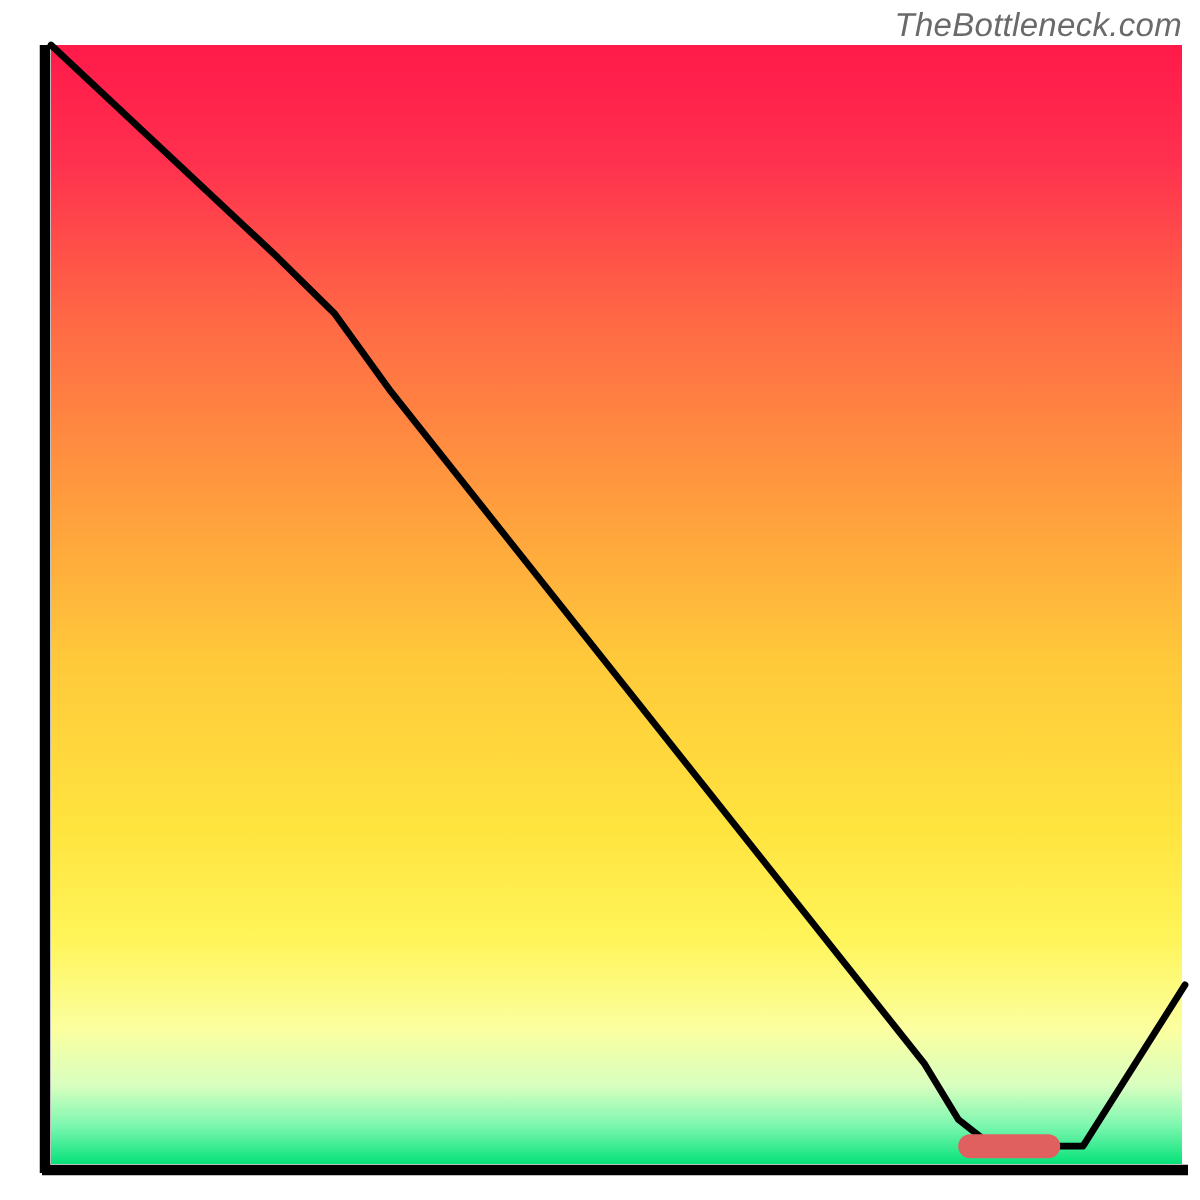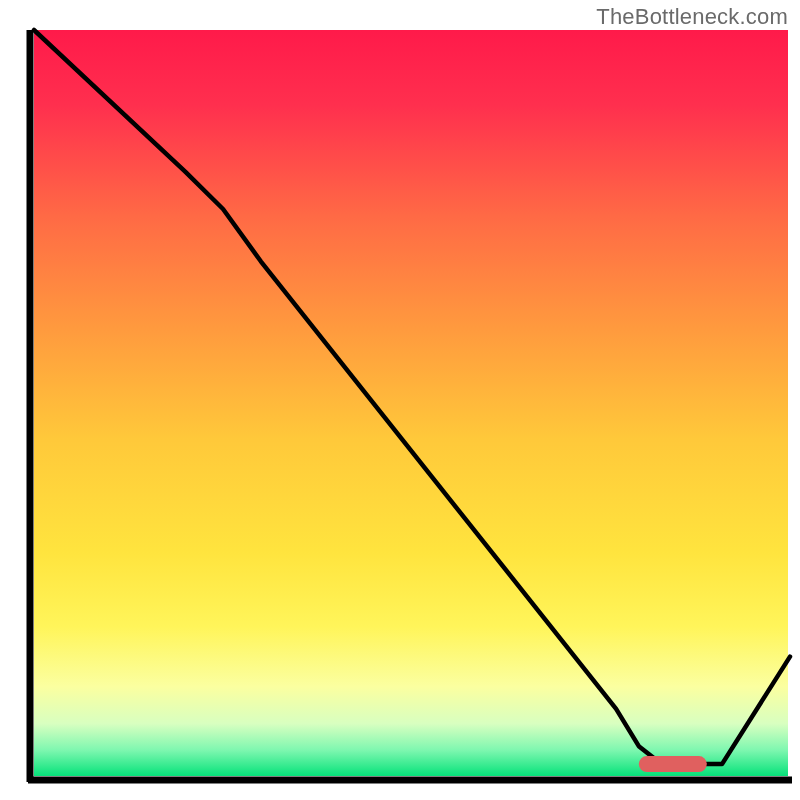--- a/index.html
+++ b/index.html
@@ -7,20 +7,21 @@
     padding: 0;
     width: 800px;
     height: 800px;
     background: #ffffff;
     font-family: Arial, Helvetica, sans-serif;
   }
   .container {
     position: relative;
     width: 800px;
     height: 800px;
+    font-style: italic;
   }
   .watermark {
     position: absolute;
     top: 4px;
     right: 12px;
     color: #6a6a6a;
     font-size: 22px;
     font-weight: 500;
     letter-spacing: 0.2px;
   }

